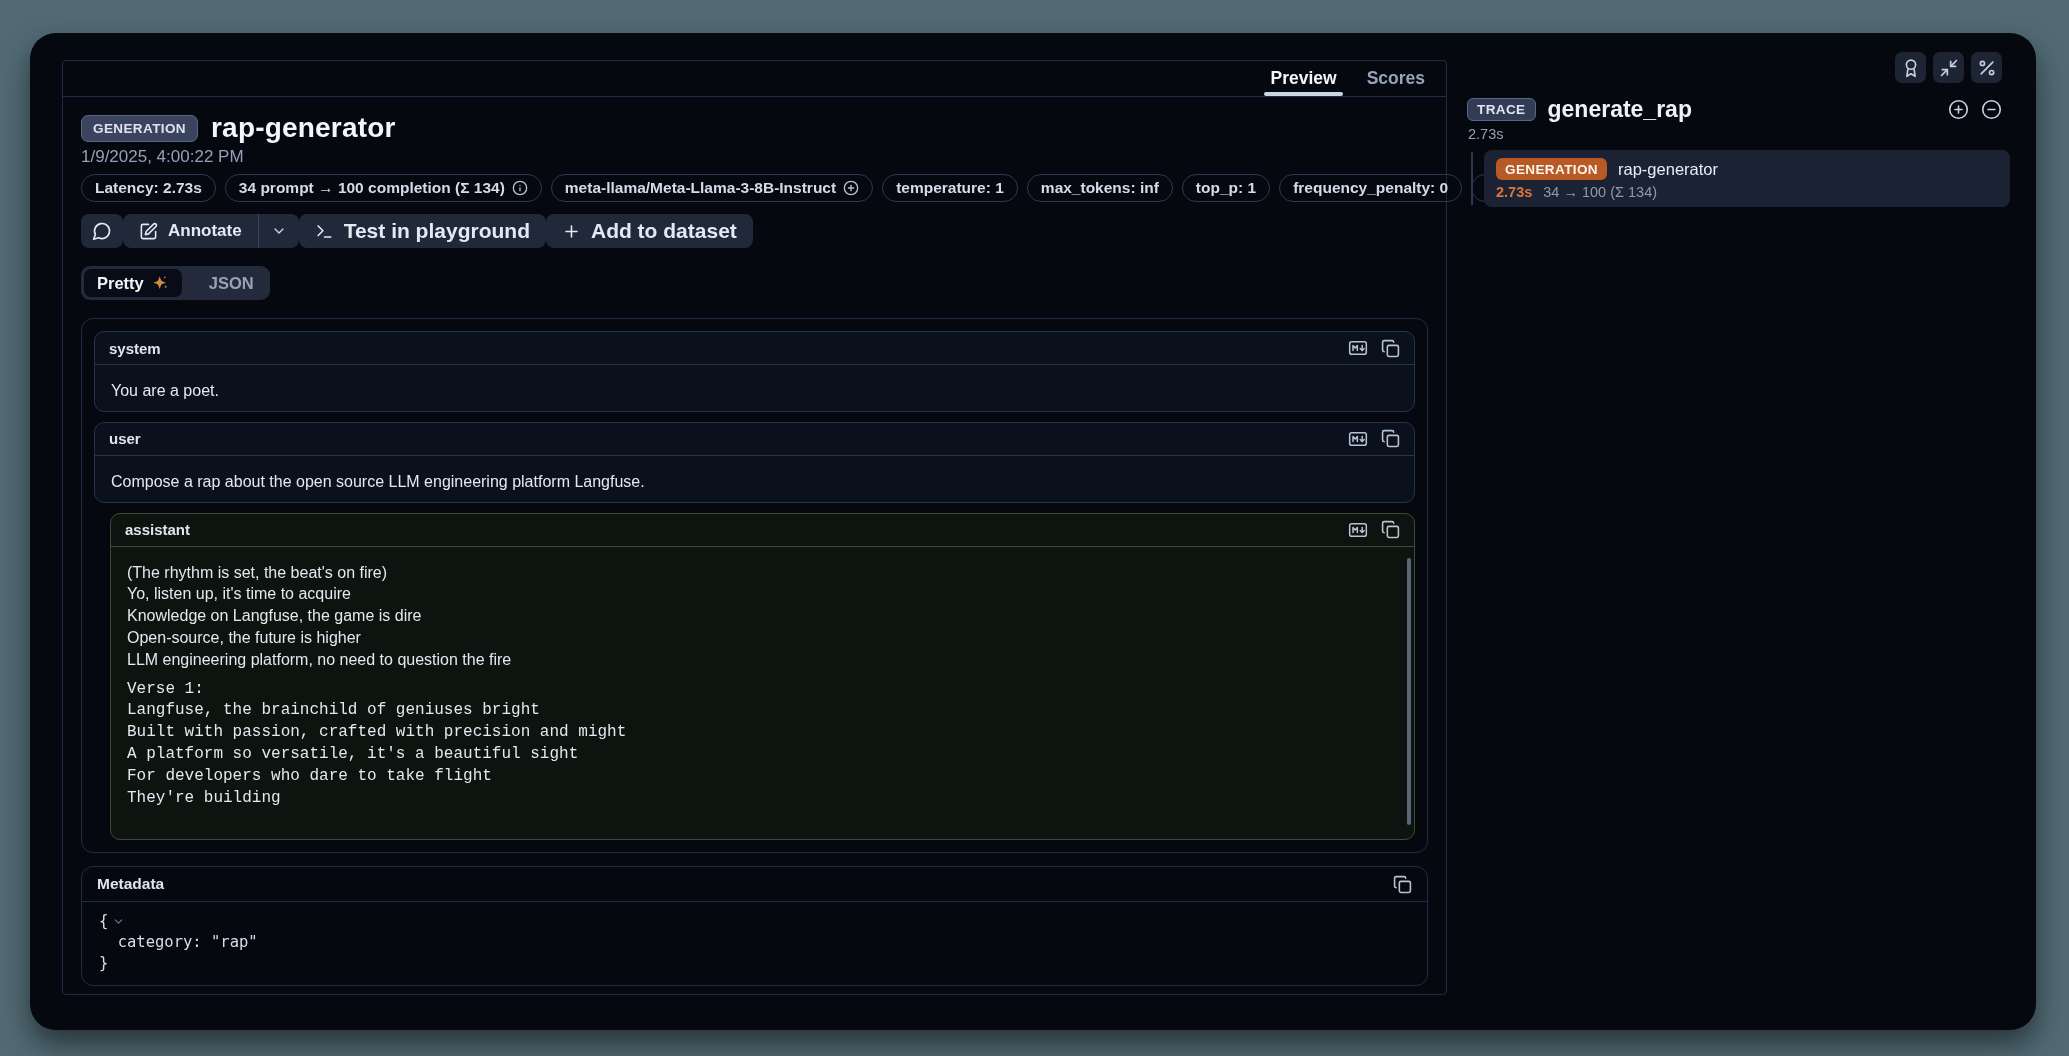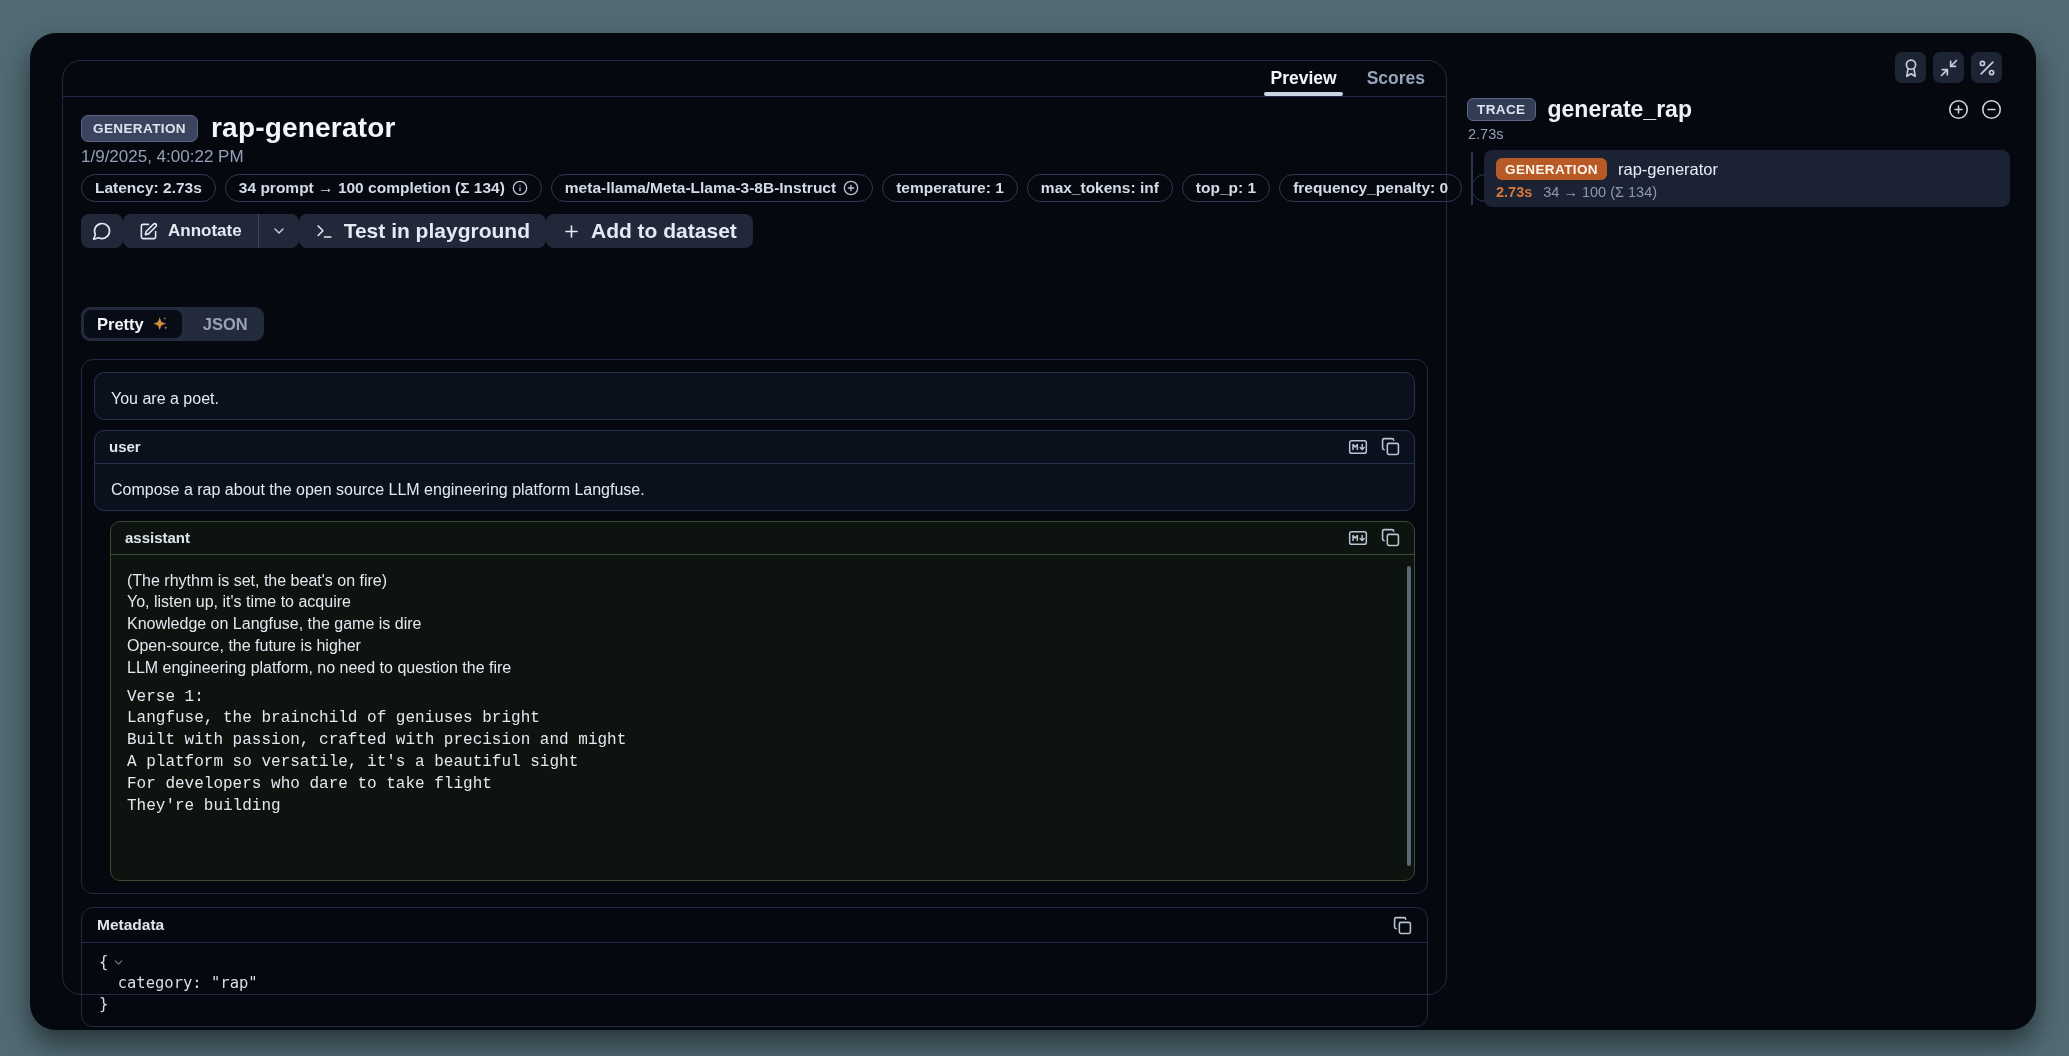--- a/index.html
+++ b/index.html
@@ -11,21 +11,21 @@
     -webkit-font-smoothing:antialiased;
   }
   .window {
     position:absolute; left:30px; top:33px; width:2006px; height:997px;
     background:#05080f; border-radius:26px;
     box-shadow:0 14px 28px rgba(0,0,0,.5);
   }
   
   .main-panel {
     position:absolute; left:32px; top:27px; width:1385px; height:935px;
-    border:1px solid #202b45; border-radius:19px;
+    border:1px solid #202b45; border-radius:4px;
   }
   .tabbar {
     height:36px; border-bottom:1px solid #202b45;
     display:flex; justify-content:flex-end; align-items:stretch; padding-right:6px;
   }
   .tab {
     position:relative; display:flex; align-items:center; padding:0 15px;
     font-size:17.5px; font-weight:600; color:#97a3b9; cursor:pointer;
   }
   .tab.active { color:#f2f5fa; }
@@ -60,21 +60,21 @@
   }
   .btn.icon-only { width:42px; padding:0; justify-content:center; }
   .split { display:inline-flex; height:34px; background:#202839; border-radius:8px; overflow:hidden; }
   .split .main { display:inline-flex; align-items:center; gap:10px; padding:0 16px;
     font-size:17px; font-weight:600; color:#e4eaf3; cursor:pointer; }
   .split .divider { width:1px; background:#3a455c; margin:0; }
   .split .caret { display:inline-flex; align-items:center; justify-content:center; width:40px; color:#cdd5e3; cursor:pointer; }
 
   .toggle-row { margin-top:18px; }
   .toggle {
-    display:inline-flex; background:#222a3c; border-radius:9px; padding:3px; gap:8px;margin-top:41px;
+    display:inline-flex; background:#222a3c; border-radius:9px; padding:3px; gap:14px;
   }
   .seg {
     display:inline-flex; align-items:center; gap:8px; height:28px; padding:0 13px;
     border-radius:7px; font-size:16.5px; font-weight:600; color:#96a2b8; cursor:pointer;
   }
   .seg.active { background:#080c16; color:#f1f5f9; }
 
   
   .messages-box {
     margin-top:18px; height:535px; border:1px solid #202b45; border-radius:12px;
@@ -272,20 +272,39 @@
           </div>
           <div class="seg">
             <span>JSON</span>
           </div>
         </div>
       </div>
 
       <div class="messages-box">
 
         <div class="msg">
+          <div class="msg-header">
+            <span class="role-label">system</span>
+            <span class="hdr-icons">
+              <span class="ic">
+                <svg width="20" height="20" viewBox="0 0 24 24" fill="none" stroke="currentColor" stroke-width="1.8" stroke-linecap="round" stroke-linejoin="round">
+                    <rect x="2" y="4.5" width="20" height="15" rx="2.5"></rect>
+                    <path d="M6 15V9l2.6 3L11.2 9v6"></path>
+                    <path d="M17 9v6"></path>
+                    <path d="m14.6 12.6 2.4 2.4 2.4-2.4"></path>
+                  </svg>
+              </span>
+              <span class="ic">
+                <svg width="19" height="19" viewBox="0 0 24 24" fill="none" stroke="currentColor" stroke-width="2" stroke-linecap="round" stroke-linejoin="round">
+                    <rect width="14" height="14" x="8" y="8" rx="2"></rect>
+                    <path d="M4 16c-1.1 0-2-.9-2-2V4c0-1.1.9-2 2-2h10c1.1 0 2 .9 2 2"></path>
+                  </svg>
+              </span>
+            </span>
+          </div>
           <div class="msg-body">
             <div class="para">You are a poet.</div>
           </div>
         </div>
 
         <div class="msg">
           <div class="msg-header">
             <span class="role-label">user</span>
             <span class="hdr-icons">
               <span class="ic">

